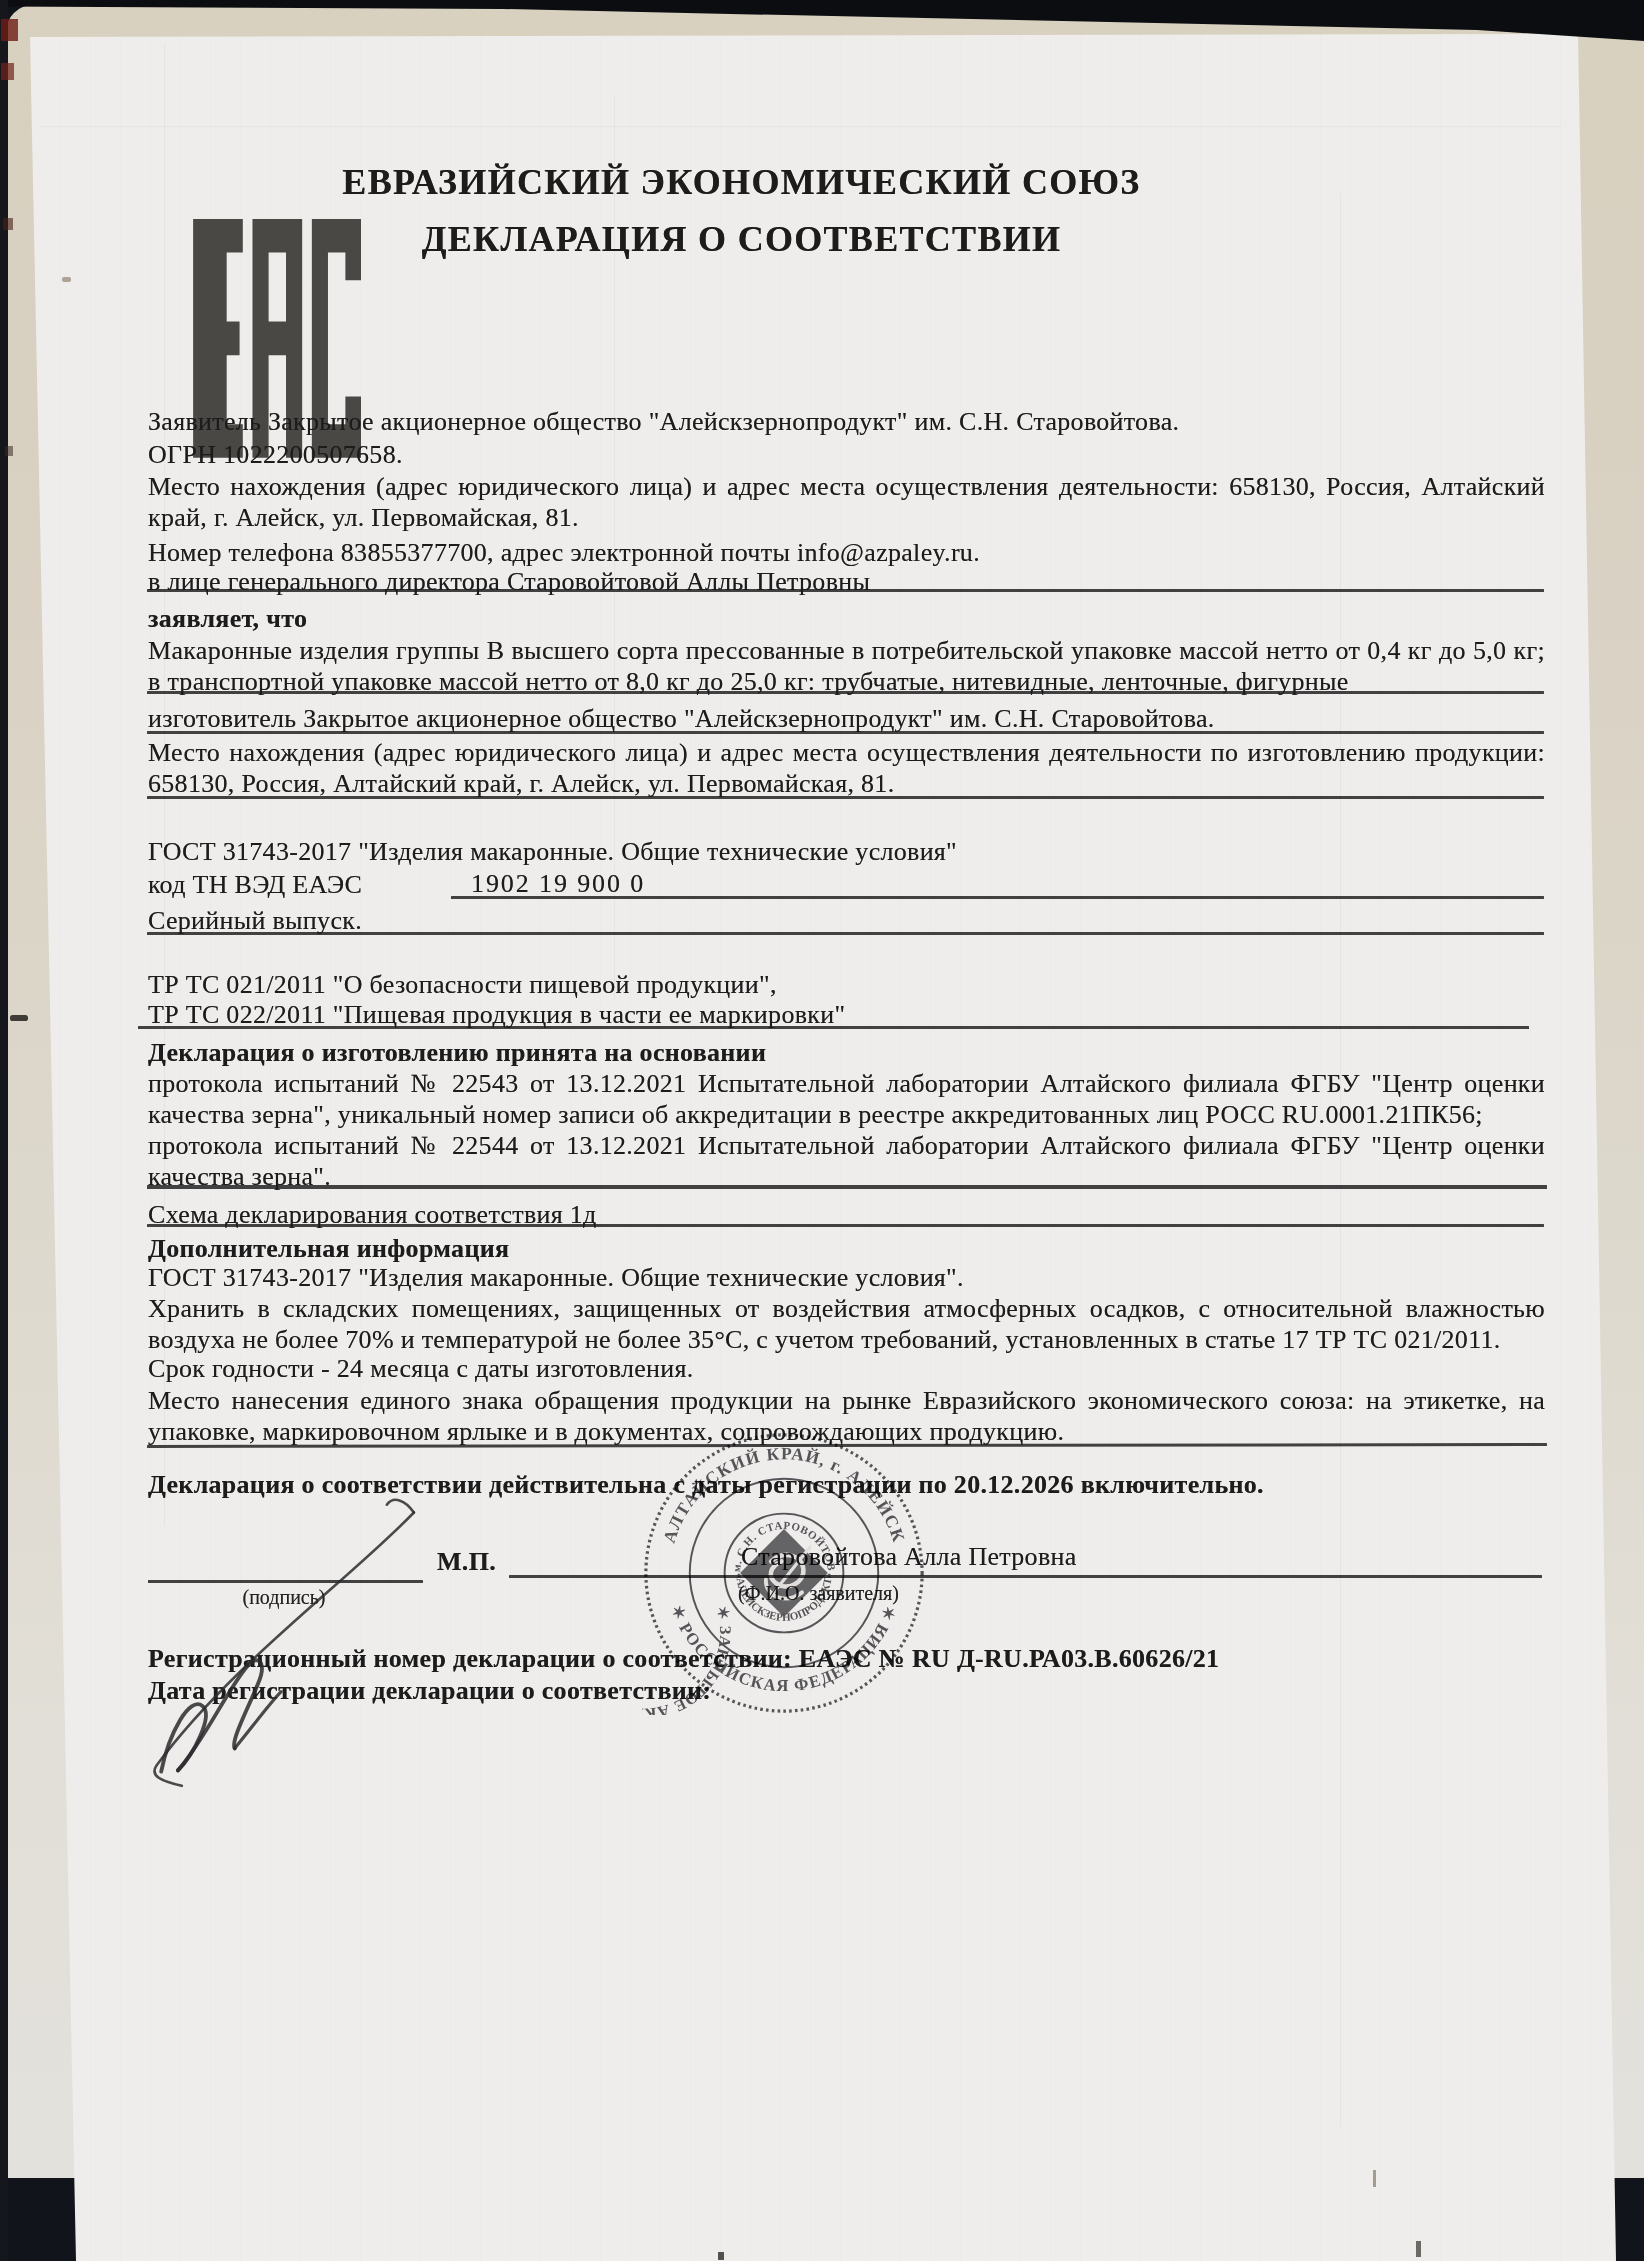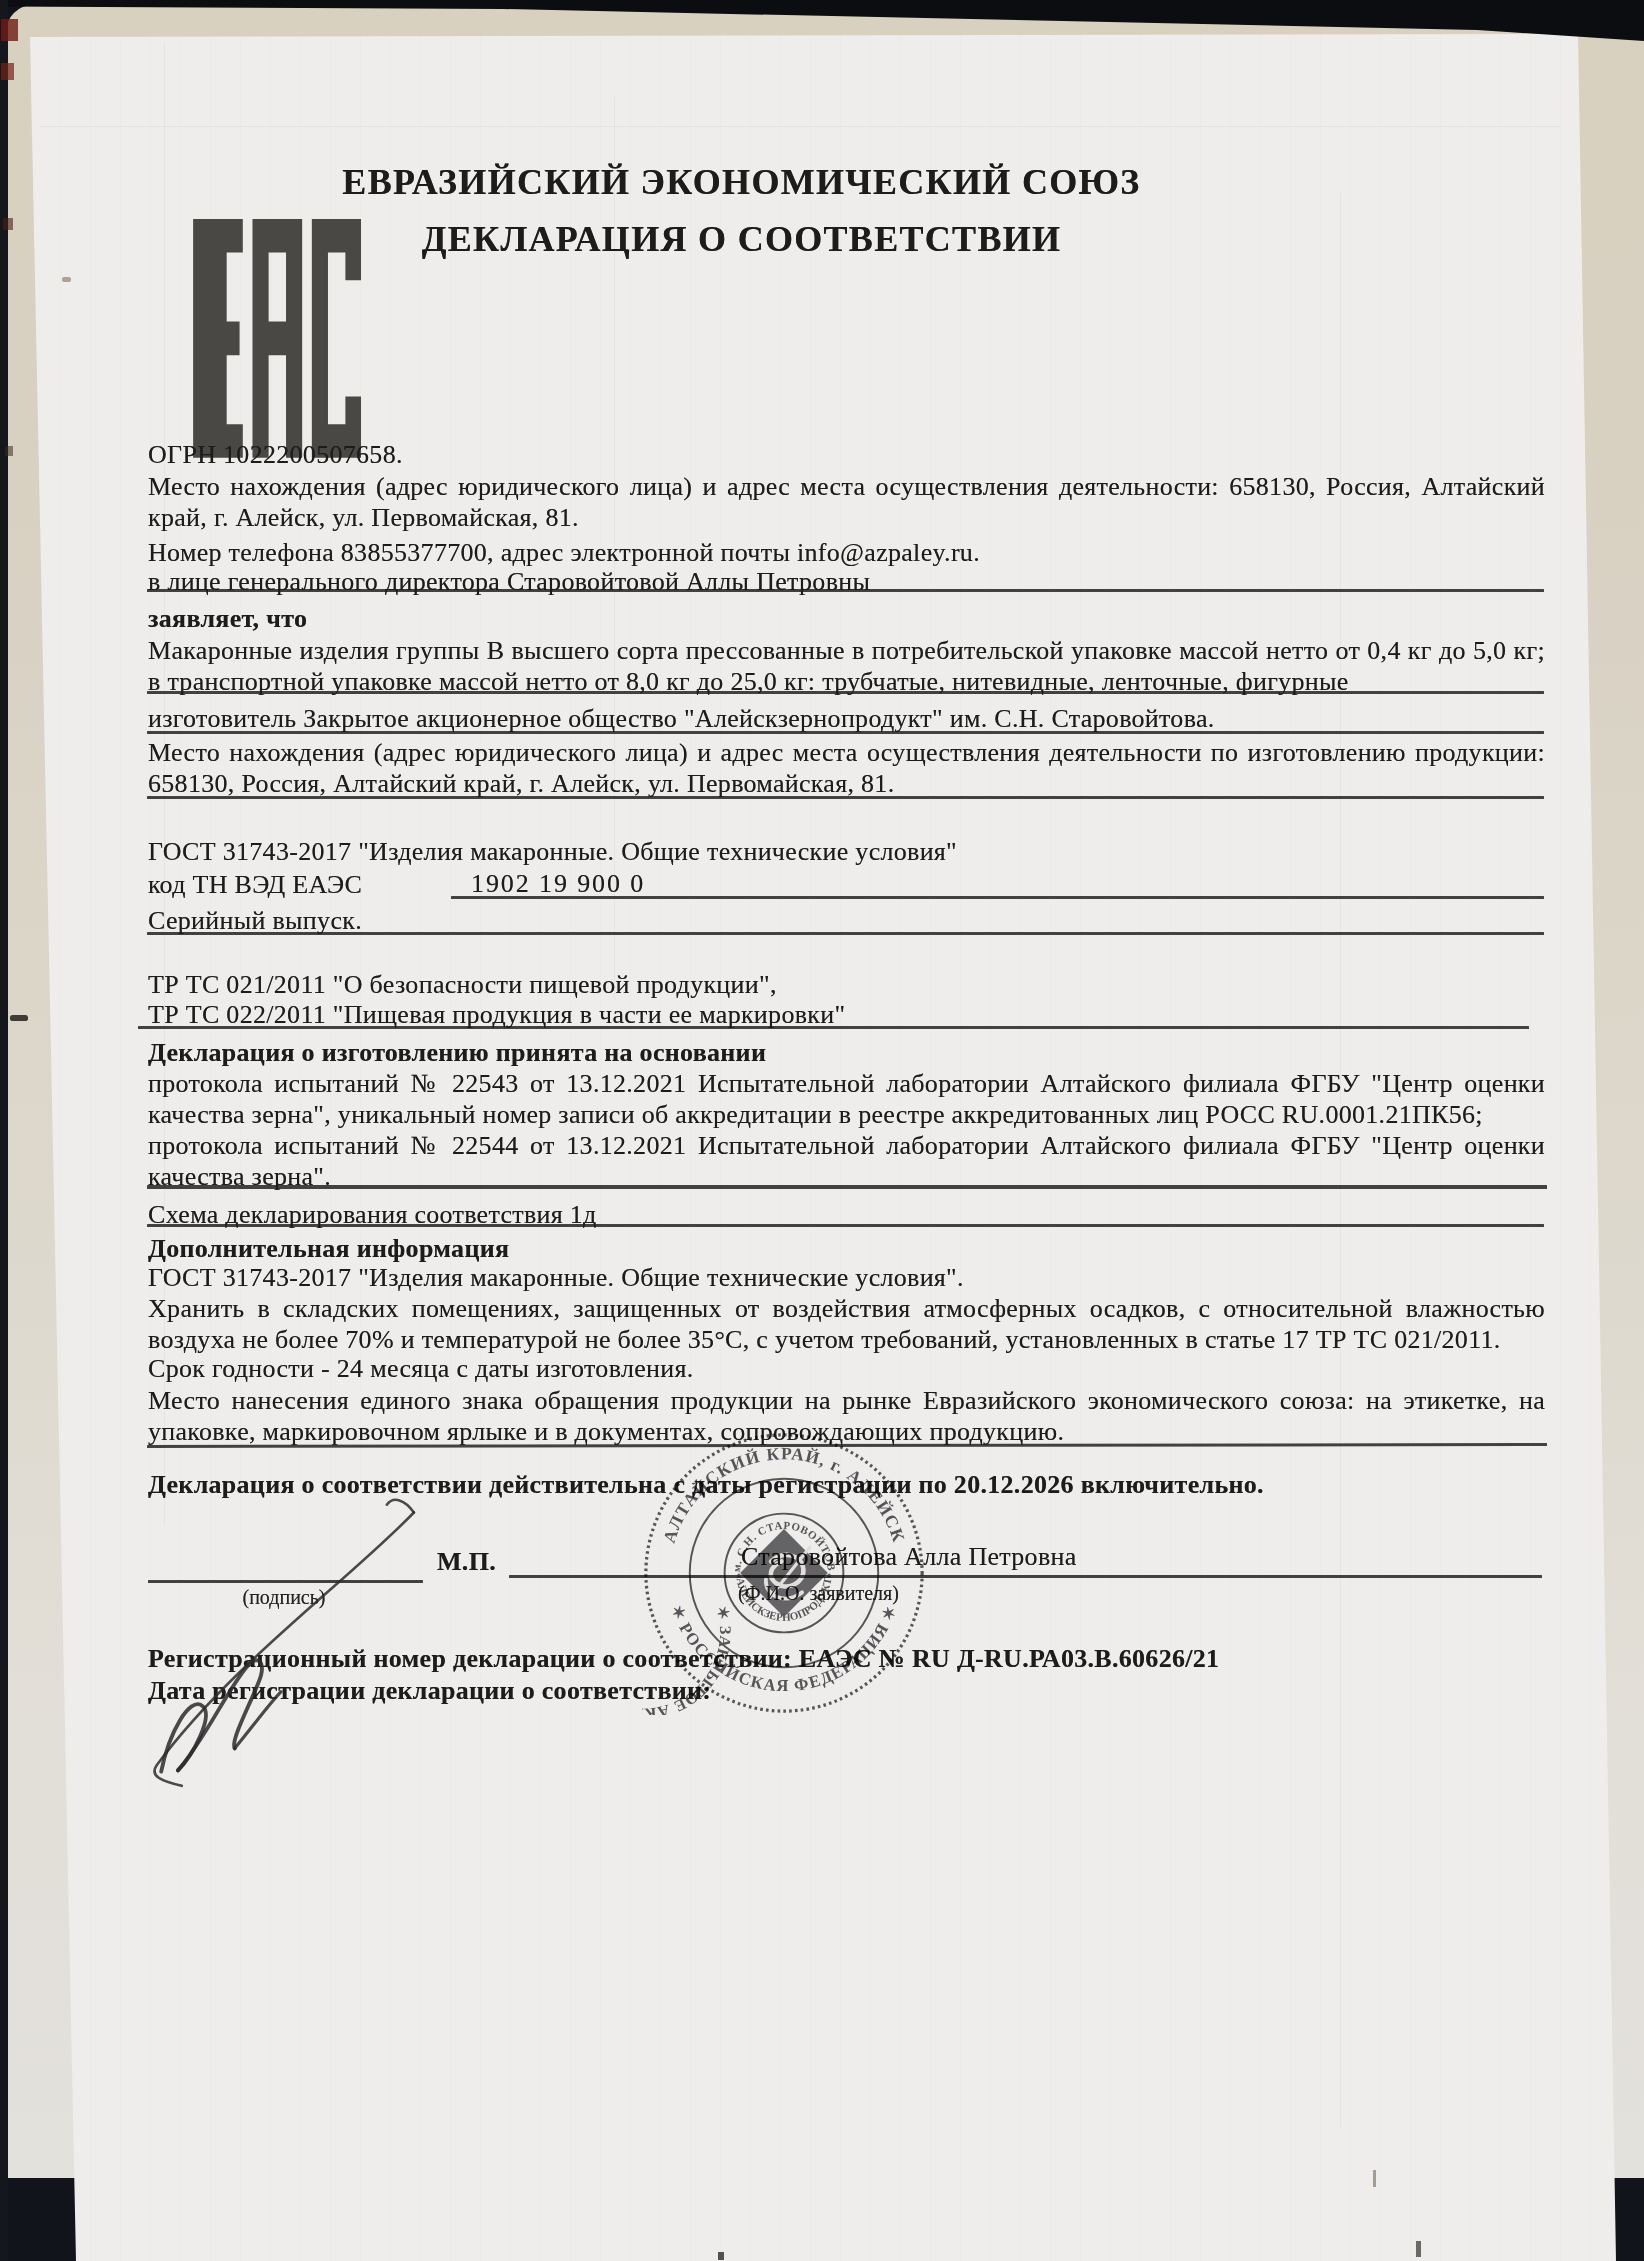--- a/index.html
+++ b/index.html
@@ -71,20 +71,21 @@
     <g fill="#403e3b" opacity="0.94">
       <path d="M0,0 H77 V52 H52 V159 H72 V211 H52 V318 H77 V370 H0 Z"></path>
       <path fill-rule="evenodd" d="M92,0 H169 V370 H144 V211 H117 V370 H92 Z M117,52 H144 V159 H117 Z"></path>
       <path d="M184,0 H261 V95 H236 V52 H209 V318 H236 V275 H261 V370 H184 Z"></path>
     </g>
   </svg>
 
   <div class="title" style="top:161px">ЕВРАЗИЙСКИЙ ЭКОНОМИЧЕСКИЙ СОЮЗ</div>
   <div class="title" style="top:218px">ДЕКЛАРАЦИЯ О СООТВЕТСТВИИ</div>
 
+  <div class="ln" style="top:406px">Заявитель Закрытое акционерное общество "Алейскзернопродукт" им. С.Н. Старовойтова.</div>
   <div class="ln" style="top:439px">ОГРН 1022200507658.</div>
   <div class="ln" style="top:471px">Место нахождения (адрес юридического лица) и адрес места осуществления деятельности: 658130, Россия, Алтайский край, г. Алейск, ул. Первомайская, 81.</div>
   <div class="ln" style="top:537px">Номер телефона 83855377700, адрес электронной почты info@azpaley.ru.</div>
   <div class="ln b" style="top:603px">заявляет, что</div>
   <div class="ln" style="top:566px">в лице генерального директора Старовойтовой Аллы Петровны</div>
   <div class="ln" style="top:635px">Макаронные изделия группы В высшего сорта прессованные в потребительской упаковке массой нетто от 0,4 кг до 5,0 кг; в транспортной упаковке массой нетто от 8,0 кг до 25,0 кг: трубчатые, нитевидные, ленточные, фигурные</div>
   <div class="ln" style="top:703px">изготовитель Закрытое акционерное общество "Алейскзернопродукт" им. С.Н. Старовойтова.</div>
   <div class="ln" style="top:737px">Место нахождения (адрес юридического лица) и адрес места осуществления деятельности по изготовлению продукции: 658130, Россия, Алтайский край, г. Алейск, ул. Первомайская, 81.</div>
   <div class="ln" style="top:836px">ГОСТ 31743-2017 "Изделия макаронные. Общие технические условия"</div>
   <div class="ln" style="top:869px;width:580px">код ТН ВЭД ЕАЭС</div>

